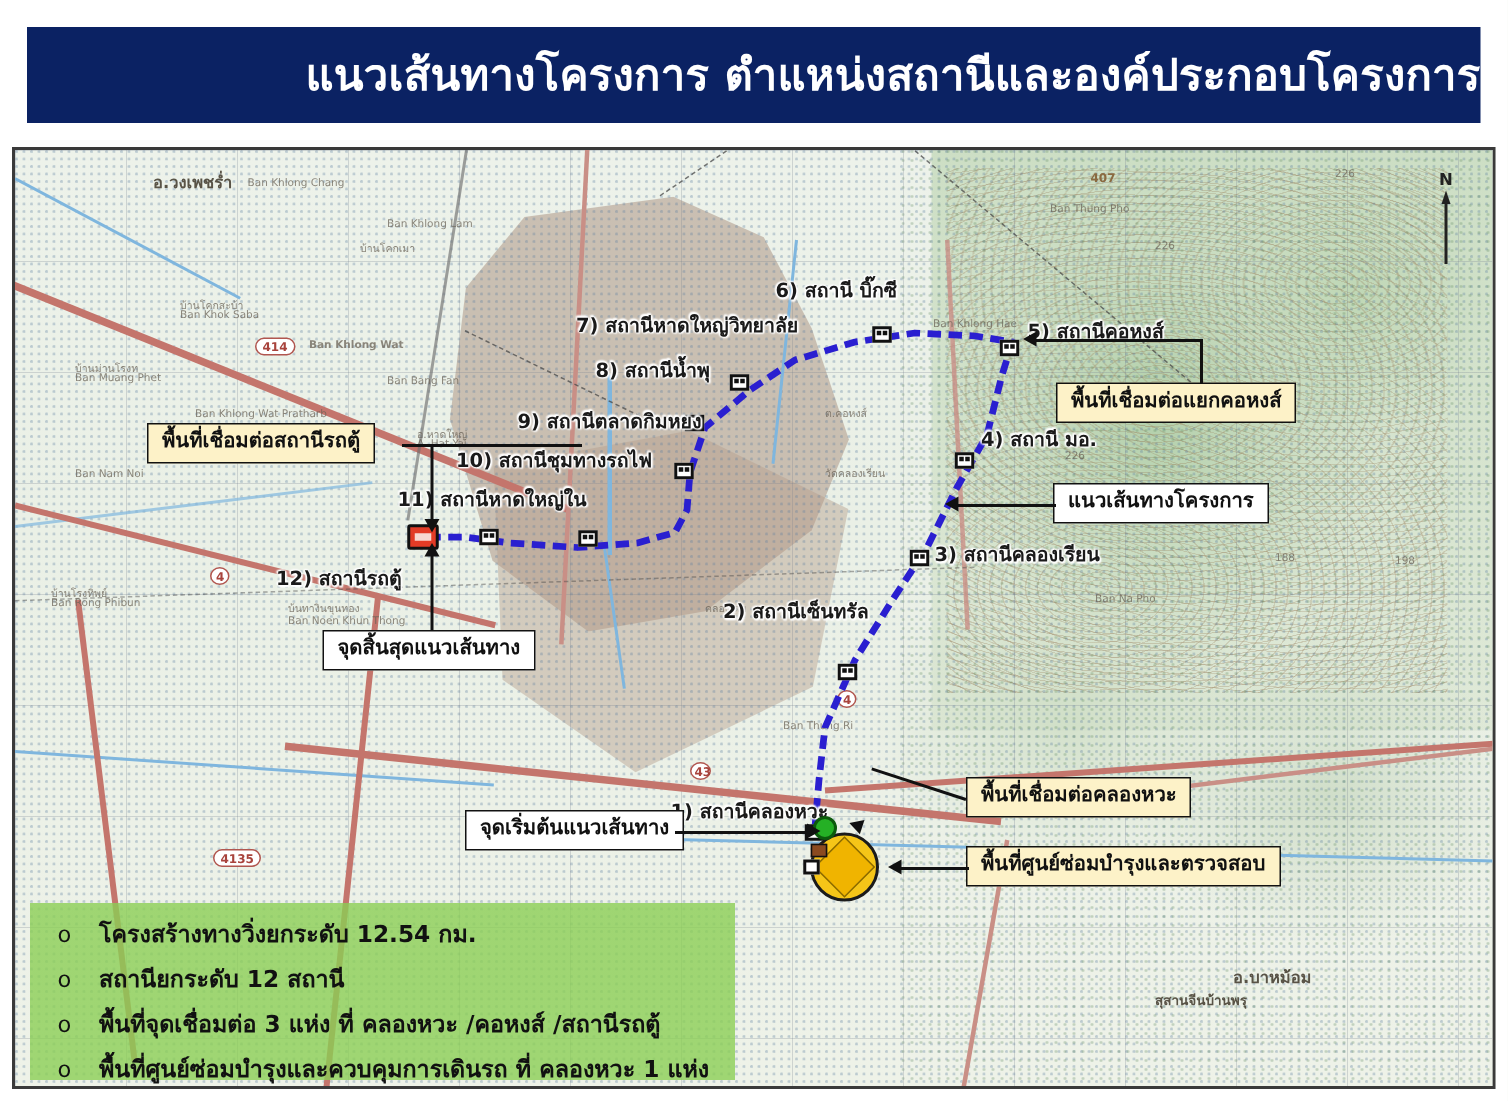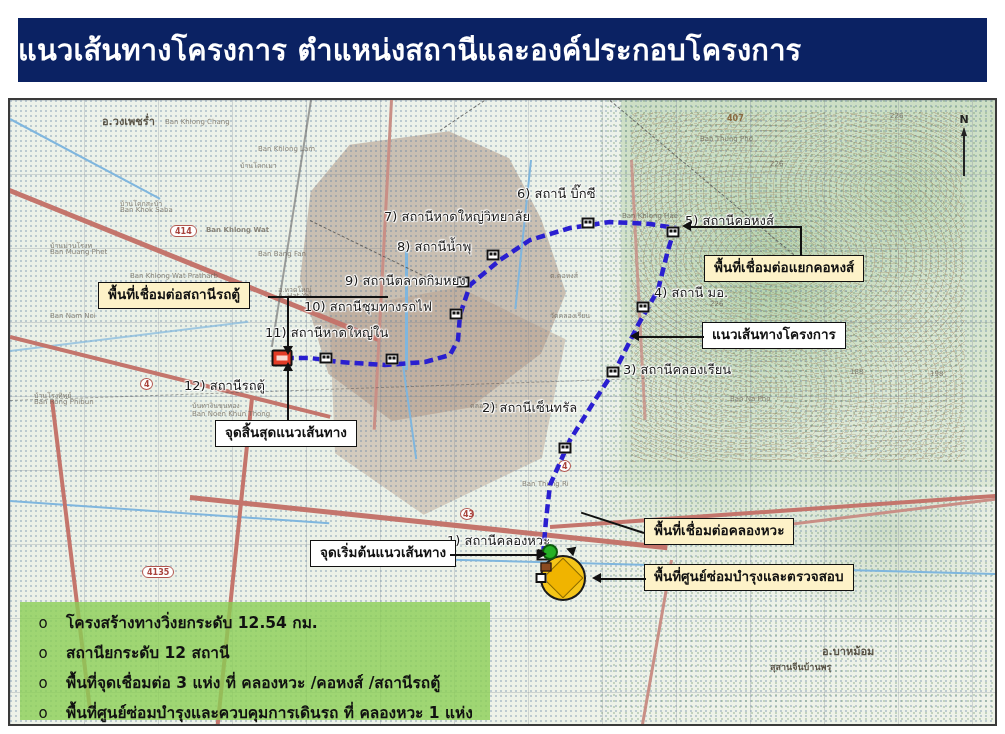--- a/index.html
+++ b/index.html
@@ -14,21 +14,21 @@
     width: 1005px; height: 734px;
     background: #ffffff;
   }
 
   
   .title-bar {
     position: absolute;
     left: 18px; top: 18px;
     width: 969px; height: 64px;
     background: #0b2263;
-    display: flex; align-items: center; justify-content: flex-start;
+    display: flex; align-items: center; justify-content: flex-end;
   }
   .title-text {
     color: #ffffff;
     font-size: 29px;
     font-weight: 700;
     letter-spacing: .2px;
     line-height: 1;
     white-space: nowrap;
   }
 
@@ -169,21 +169,21 @@
     content: ""; position: absolute;
     width: 2.6px; height: 2.6px; background: #111; top: 1.4px;
   }
   .stn::before { left: 1.4px; }
   .stn::after  { right: 1.4px; }
 
   
   .stn-label {
     position: absolute;
     font-size: 13px;
-    font-weight: 400;
+    font-weight: 700;
     color: #1a1a1a;
     white-space: nowrap;
     text-shadow:
       1px 0 1.2px #fff, -1px 0 1.2px #fff, 0 1px 1.2px #fff, 0 -1px 1.2px #fff,
       1px 1px 1.2px #fff, -1px -1px 1.2px #fff;
   }
 
   
   .callout {
     position: absolute;

